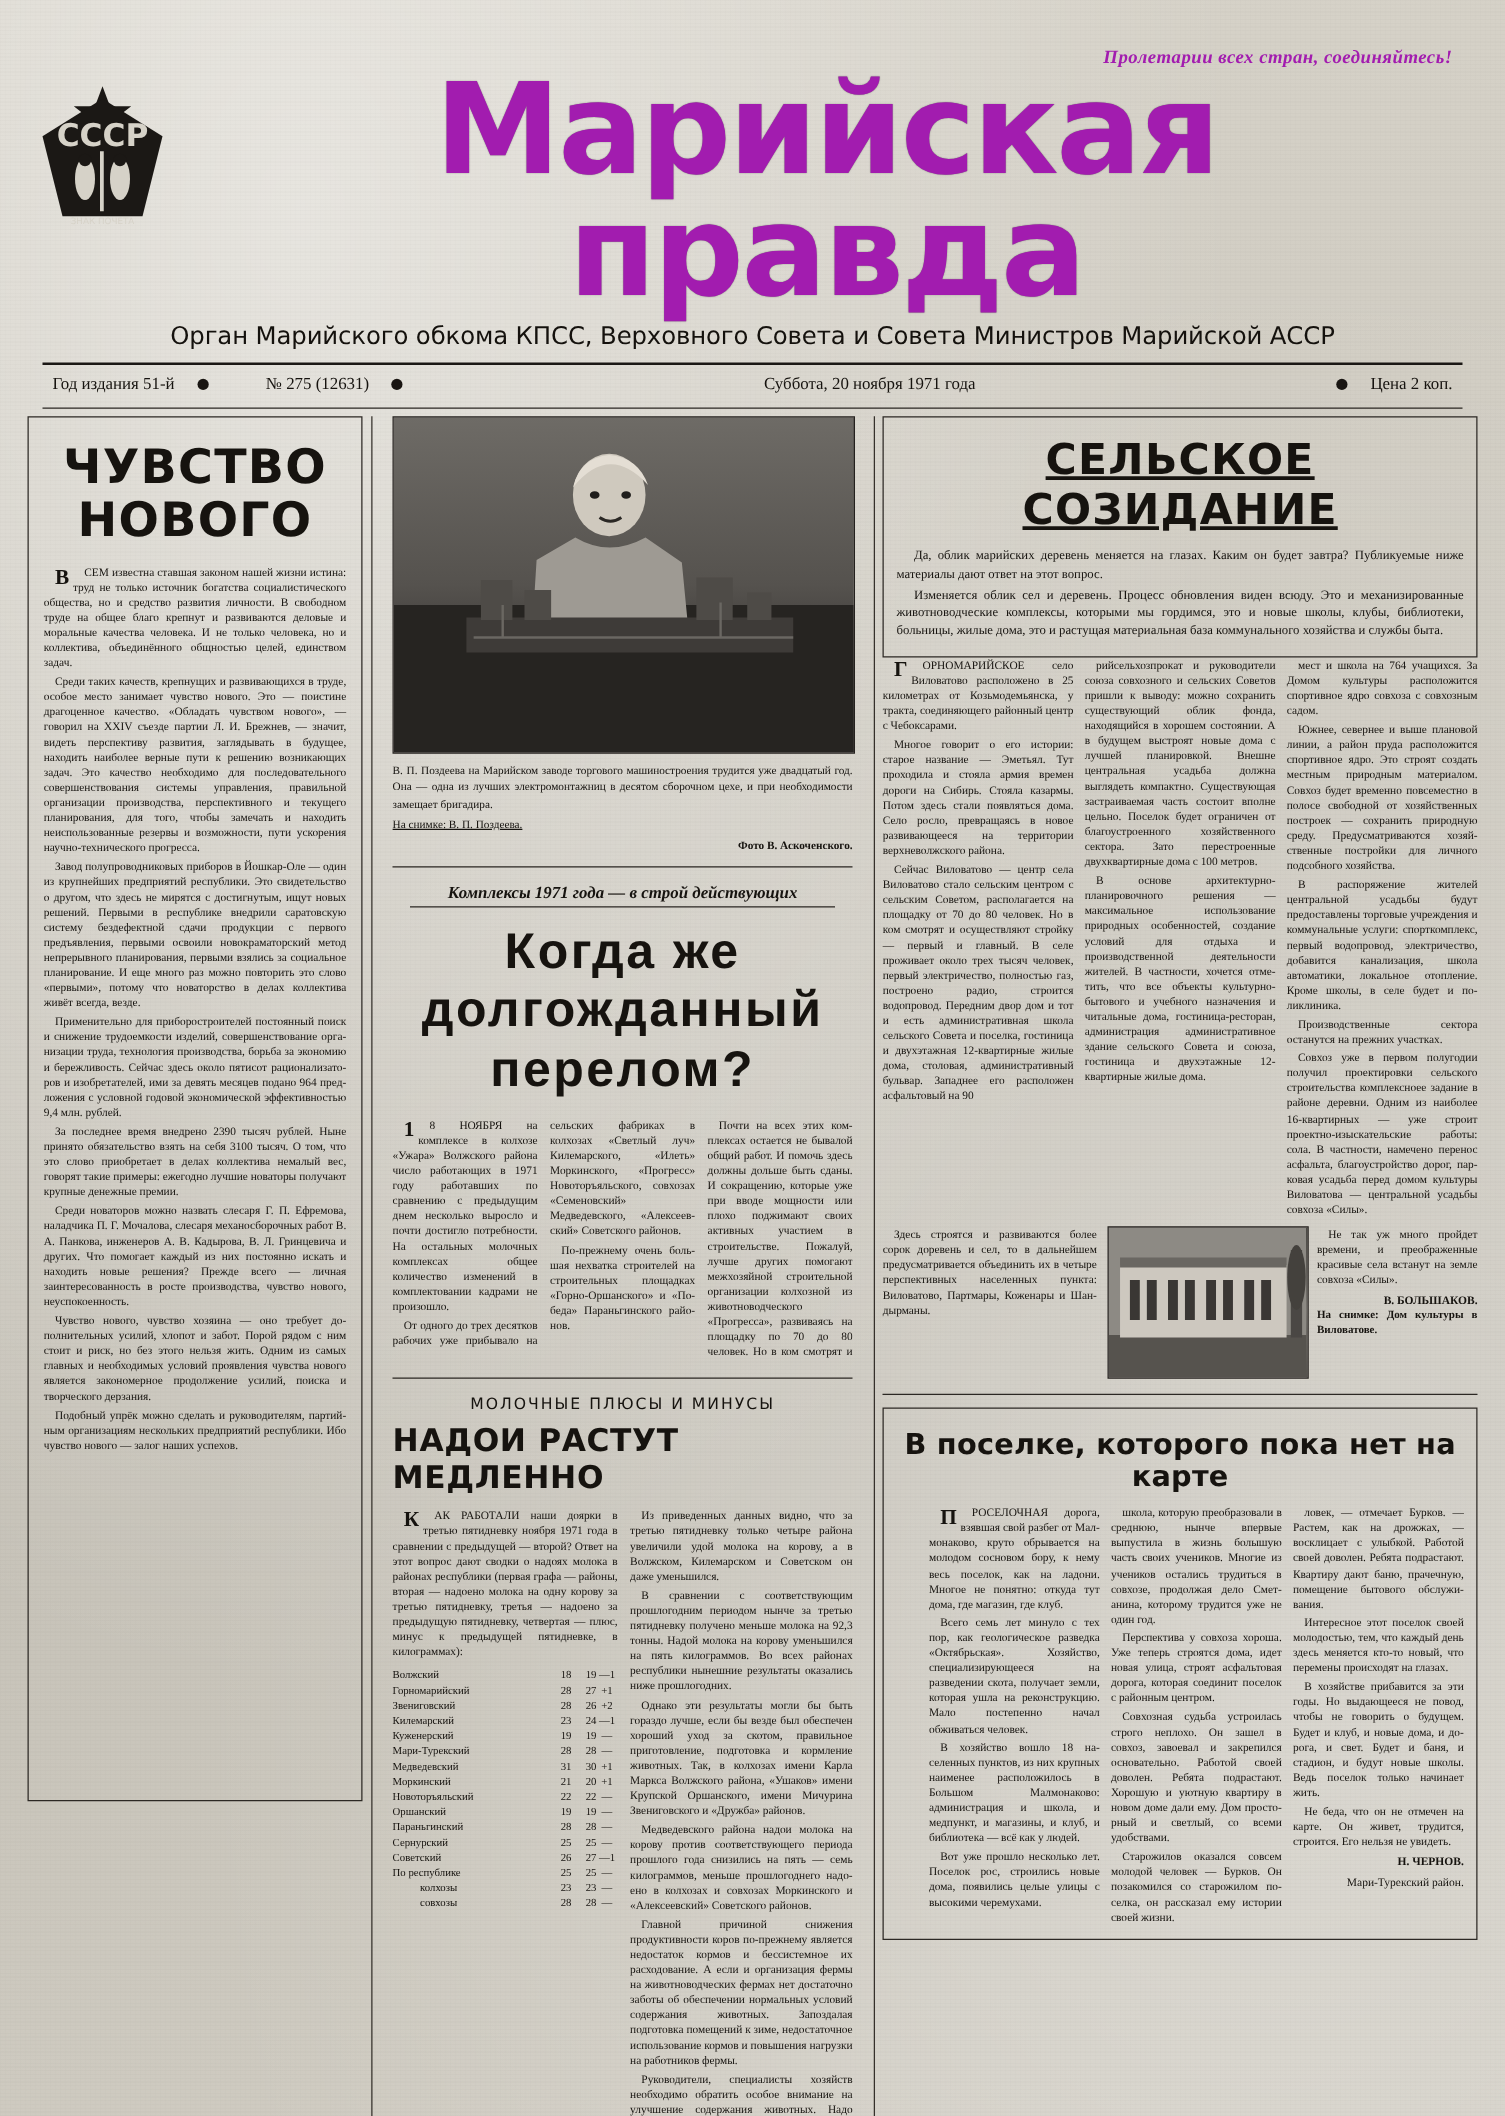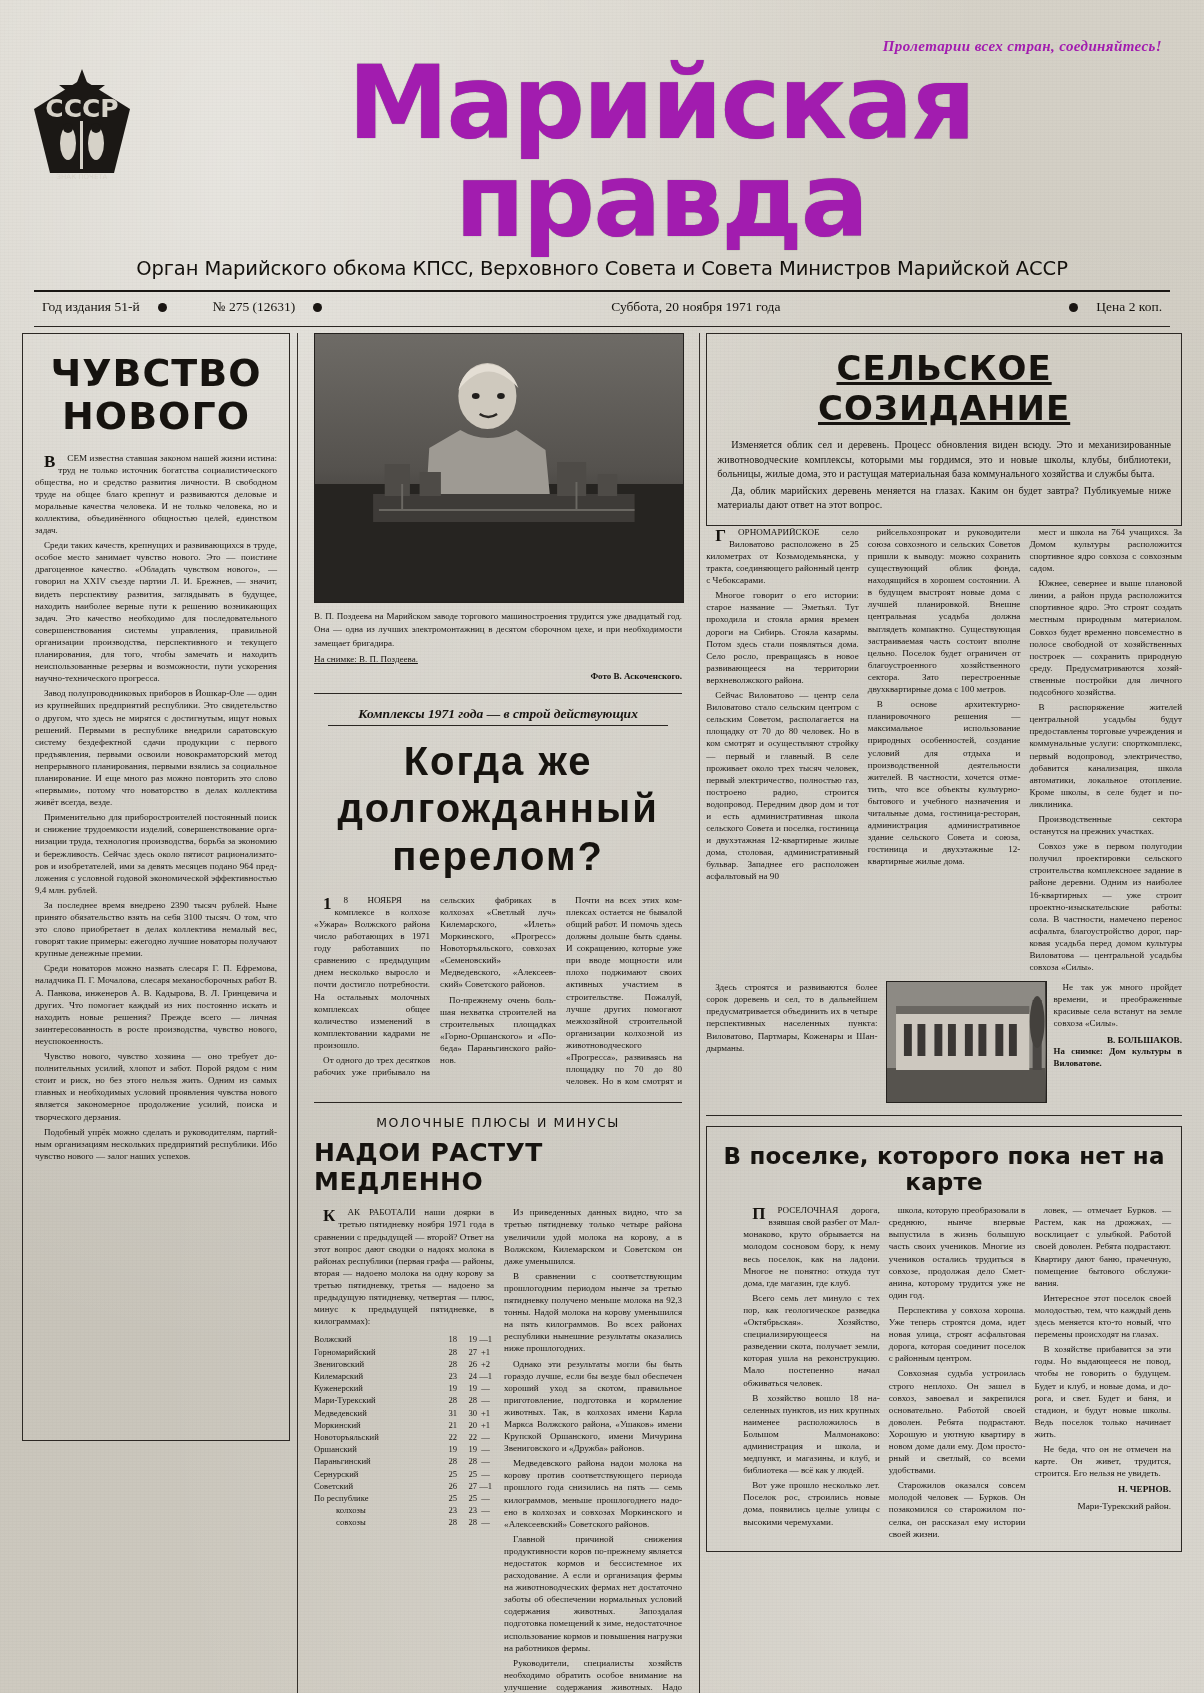--- a/index.html
+++ b/index.html
@@ -416,22 +416,22 @@
         </div>
       </div>
     </div>
 
     <div class="vline"></div>
 
     <div class="colC">
       <div style="border:1.5px solid #2c2824;padding:8px 10px 10px 10px;box-sizing:border-box;">
         <h1 class="rural">СЕЛЬСКОЕ СОЗИДАНИЕ</h1>
         <div class="intro">
+          <p>Да, облик  марийских деревень меняется  на глазах. Каким он будет завтра? Публикуемые ниже материалы дают ответ на этот вопрос.</p>
           <p>Изменяется облик сел и деревень. Процесс  обновления виден всю­ду. Это и механизированные животноводческие комплексы, которыми мы гордимся, это и новые школы, клубы, библиотеки,  больницы, жилые до­ма, это и  растущая материальная база  коммунального  хозяйства  и службы быта.</p>
-          <p>Да, облик  марийских деревень меняется  на глазах. Каким он будет завтра? Публикуемые ниже материалы дают ответ на этот вопрос.</p>
         </div>
       </div>
 
 
       <div style="display:flex;gap:9px;">
         <div class="body-txt" style="flex:1;">
           <p class="dropcap">ГОРНОМАРИЙСКОЕ село Виловатово расположено в 25 километрах от Козьмо­демьянска, у тракта, сое­диняющего районный центр с Чебоксарами.</p>
           <p>Многое говорит о его ис­тории: старое название — Эметьял. Тут проходила и стояла армия времен дороги на Сибирь. Стояла казармы. Потом здесь стали появлять­ся дома. Село росло, превра­щаясь в новое развивающе­еся на территории верхневол­жского района.</p>
           <p>Сейчас Виловатово — центр села Виловатово стало сельским центром с сельским Советом, располага­ется на площадку от 70 до 80 человек. Но в ком смо­трят и осуществляют строй­ку — первый и главный. В селе проживает около трех тысяч человек, первый электричество, полностью газ, построено радио, строится водопровод. Перед­ним двор дом и тот и есть административная школа сельского Совета и поселка, гостиница и двухэтажная 12-квартирные жилые дома, столовая, административ­ный бульвар. Западнее его рас­положен  асфальтовый на 90</p>
         </div>

